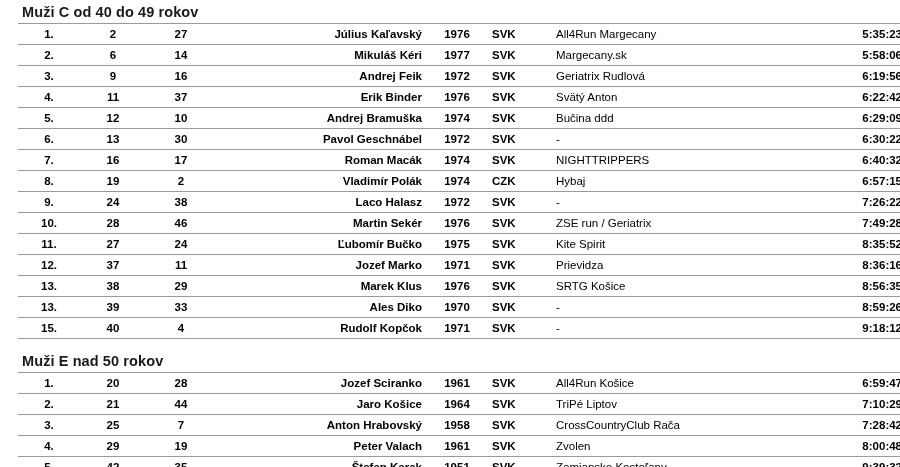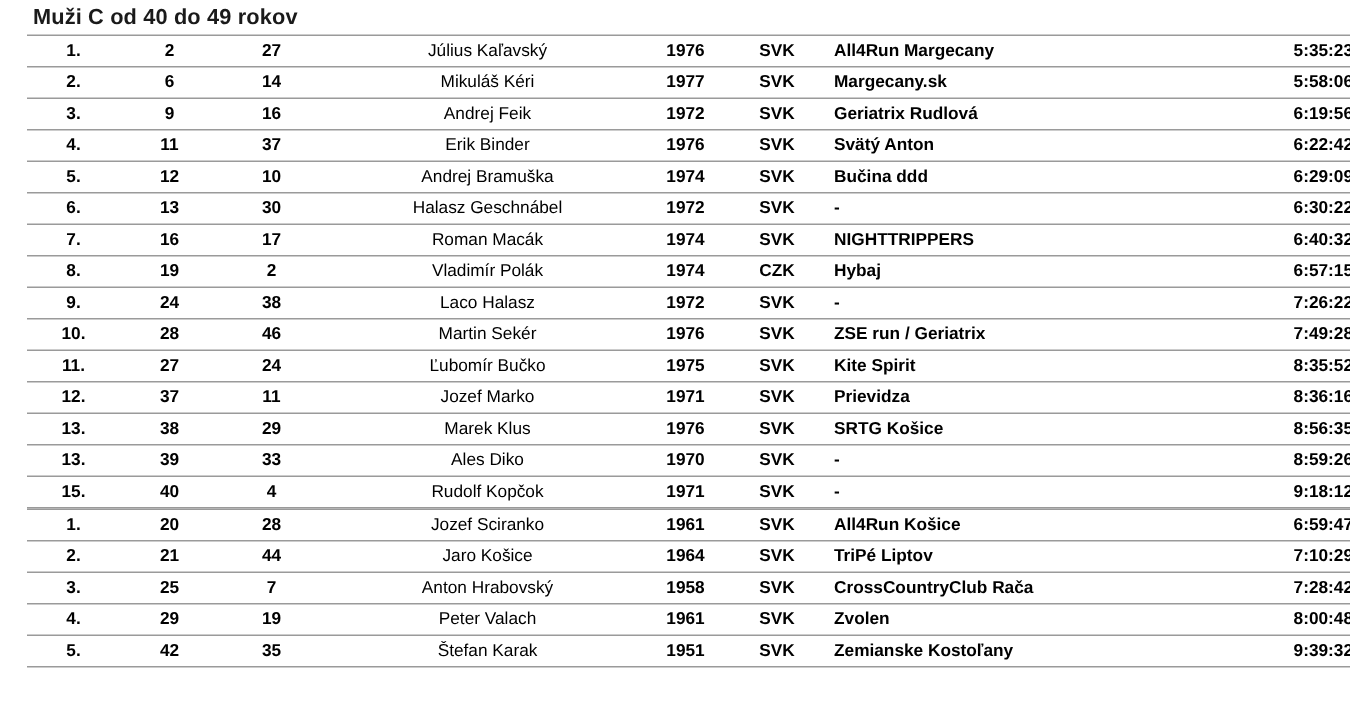--- a/index.html
+++ b/index.html
@@ -52,24 +52,24 @@
     vertical-align: middle;
     line-height: 20px;
   }
   
   table.results tr:first-child td {
     border-top: 1px solid #9a9a9a;
   }
   .c-rank  { width: 58px;  text-align: center; font-weight: bold; }
   .c-bib   { width: 62px;  text-align: center; font-weight: bold; }
   .c-start { width: 66px;  text-align: center; font-weight: bold; }
-  .c-name  { width: 194px; text-align: center; font-weight: normal; padding-left: 12px !important; }
+  .c-name  { width: 194px; text-align: right; font-weight: bold; padding-left: 12px !important; }
   .c-year  { width: 62px;  text-align: center; font-weight: bold; }
-  .c-nat   { width: 52px;  text-align: center; font-weight: bold; margin-top: 12px; }
-  .c-club  { width: 258px; text-align: left; font-weight: bold; padding-left: 10px !important; }
+  .c-nat   { width: 52px;  text-align: left; font-weight: bold; margin-top: 12px; }
+  .c-club  { width: 258px; text-align: left; font-weight: normal; padding-left: 10px !important; }
   .c-time  { width: 84px;  text-align: right; font-weight: bold; padding-right: 6px !important; }
 </style>
 </head>
 <body>
 
 <div class="page">
 
   <div class="section">
     <div class="section-title">Muži C od 40 do 49 rokov</div>
     <table class="results">
@@ -121,21 +121,21 @@
           <td class="c-name">Andrej Bramuška</td>
           <td class="c-year">1974</td>
           <td class="c-nat">SVK</td>
           <td class="c-club">Bučina ddd</td>
           <td class="c-time">6:29:09</td>
         </tr>
         <tr>
           <td class="c-rank">6.</td>
           <td class="c-bib">13</td>
           <td class="c-start">30</td>
-          <td class="c-name">Halasz Geschnábel</td>
+          <td class="c-name">Pavol Geschnábel</td>
           <td class="c-year">1972</td>
           <td class="c-nat">SVK</td>
           <td class="c-club">-</td>
           <td class="c-time">6:30:22</td>
         </tr>
         <tr>
           <td class="c-rank">7.</td>
           <td class="c-bib">16</td>
           <td class="c-start">17</td>
           <td class="c-name">Roman Macák</td>
@@ -222,20 +222,21 @@
           <td class="c-year">1971</td>
           <td class="c-nat">SVK</td>
           <td class="c-club">-</td>
           <td class="c-time">9:18:12</td>
         </tr>
       </tbody>
     </table>
   </div>
 
   <div class="section">
+    <div class="section-title second">Muži E nad 50 rokov</div>
     <table class="results">
       <tbody>
         <tr>
           <td class="c-rank">1.</td>
           <td class="c-bib">20</td>
           <td class="c-start">28</td>
           <td class="c-name">Jozef Sciranko</td>
           <td class="c-year">1961</td>
           <td class="c-nat">SVK</td>
           <td class="c-club">All4Run Košice</td>

